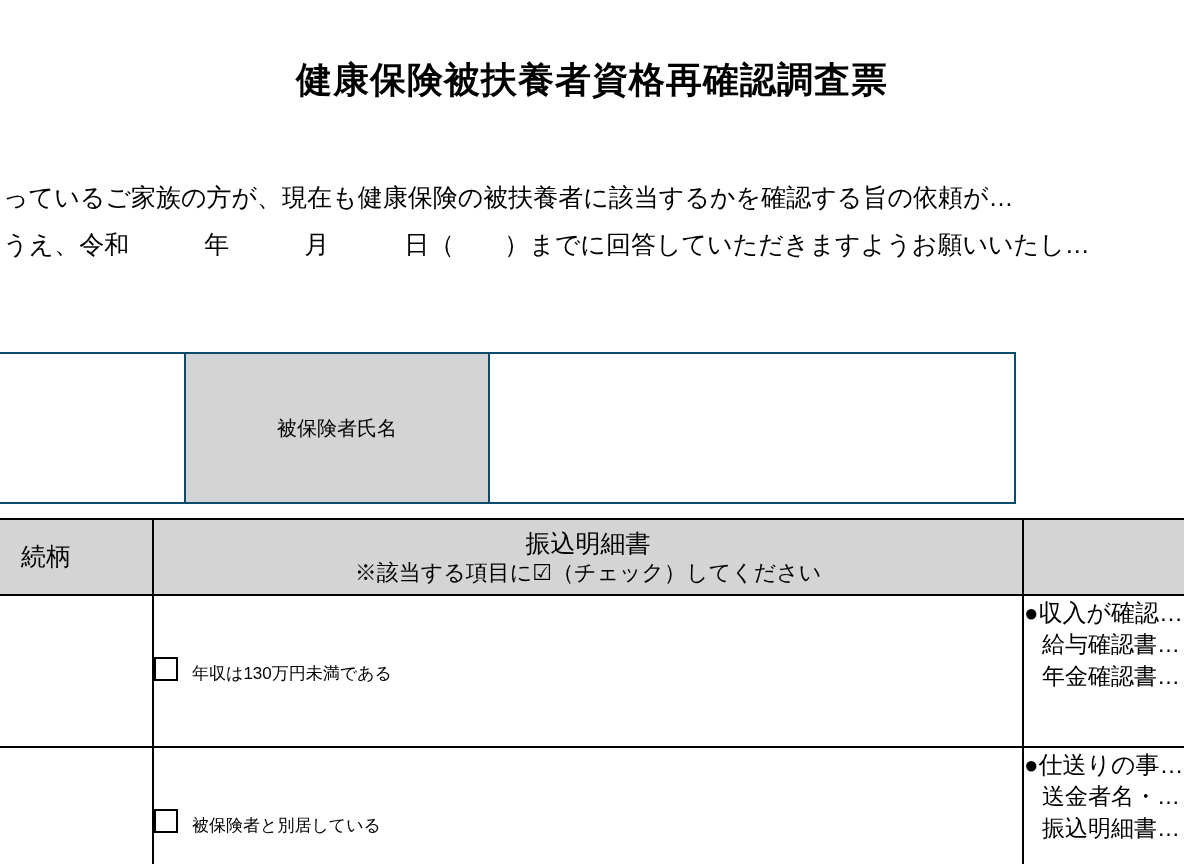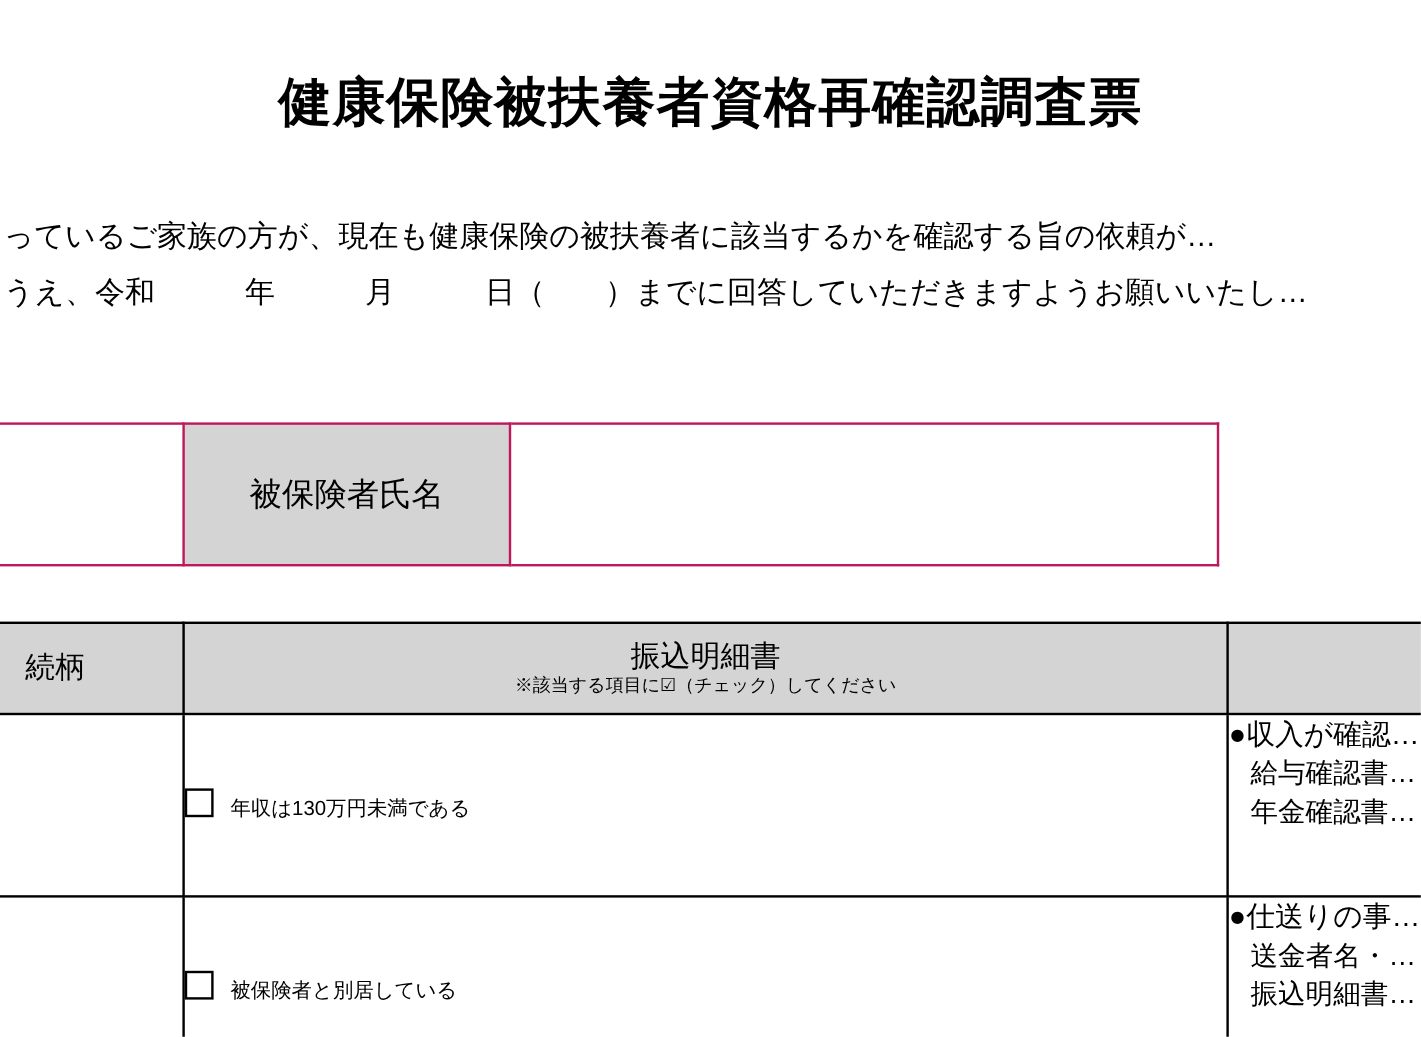--- a/index.html
+++ b/index.html
@@ -21,21 +21,21 @@
     background: #ffffff;
   }
 
   
   .doc-title {
     position: absolute;
     top: 56px;
     left: 0;
     width: 1184px;
     text-align: center;
-    font-size: 44px;
+    font-size: 36px;
     font-weight: bold;
     letter-spacing: 1px;
     white-space: nowrap;
   }
 
   
   .intro {
     position: absolute;
     left: -22px;
     top: 178px;
@@ -58,24 +58,24 @@
   
   .table-insured {
     position: absolute;
     left: -62px;
     top: 352px;
     width: 1078px;
     border-collapse: collapse;
     table-layout: fixed;
   }
   .table-insured td {
-    border: 2px solid #be185d;
+    border: 2px solid #0c4a6e;
     height: 116px;
-    font-size: 27px;
-    padding: 0;
+    font-size: 20px;
+    padding: 16px;
   }
   .cell-blank-left {
     width: 212px;
     background: #ffffff;
   }
   .cell-label-gray {
     width: 270px;
     background: #d4d4d4;
     text-align: center;
     vertical-align: middle;
@@ -105,21 +105,21 @@
 
   .head-gray {
     background: #d4d4d4;
     text-align: center;
     vertical-align: middle;
     height: 74px;
     font-size: 25px;
     line-height: 1.25;
   }
   .head-gray .sub {
-    font-size: 15px;
+    font-size: 22px;
     display: block;
   }
 
   .cell-check {
     height: 150px;
     vertical-align: middle;
     font-size: 17px;
     padding-left: 36px;
   }
   .checkbox-glyph {

